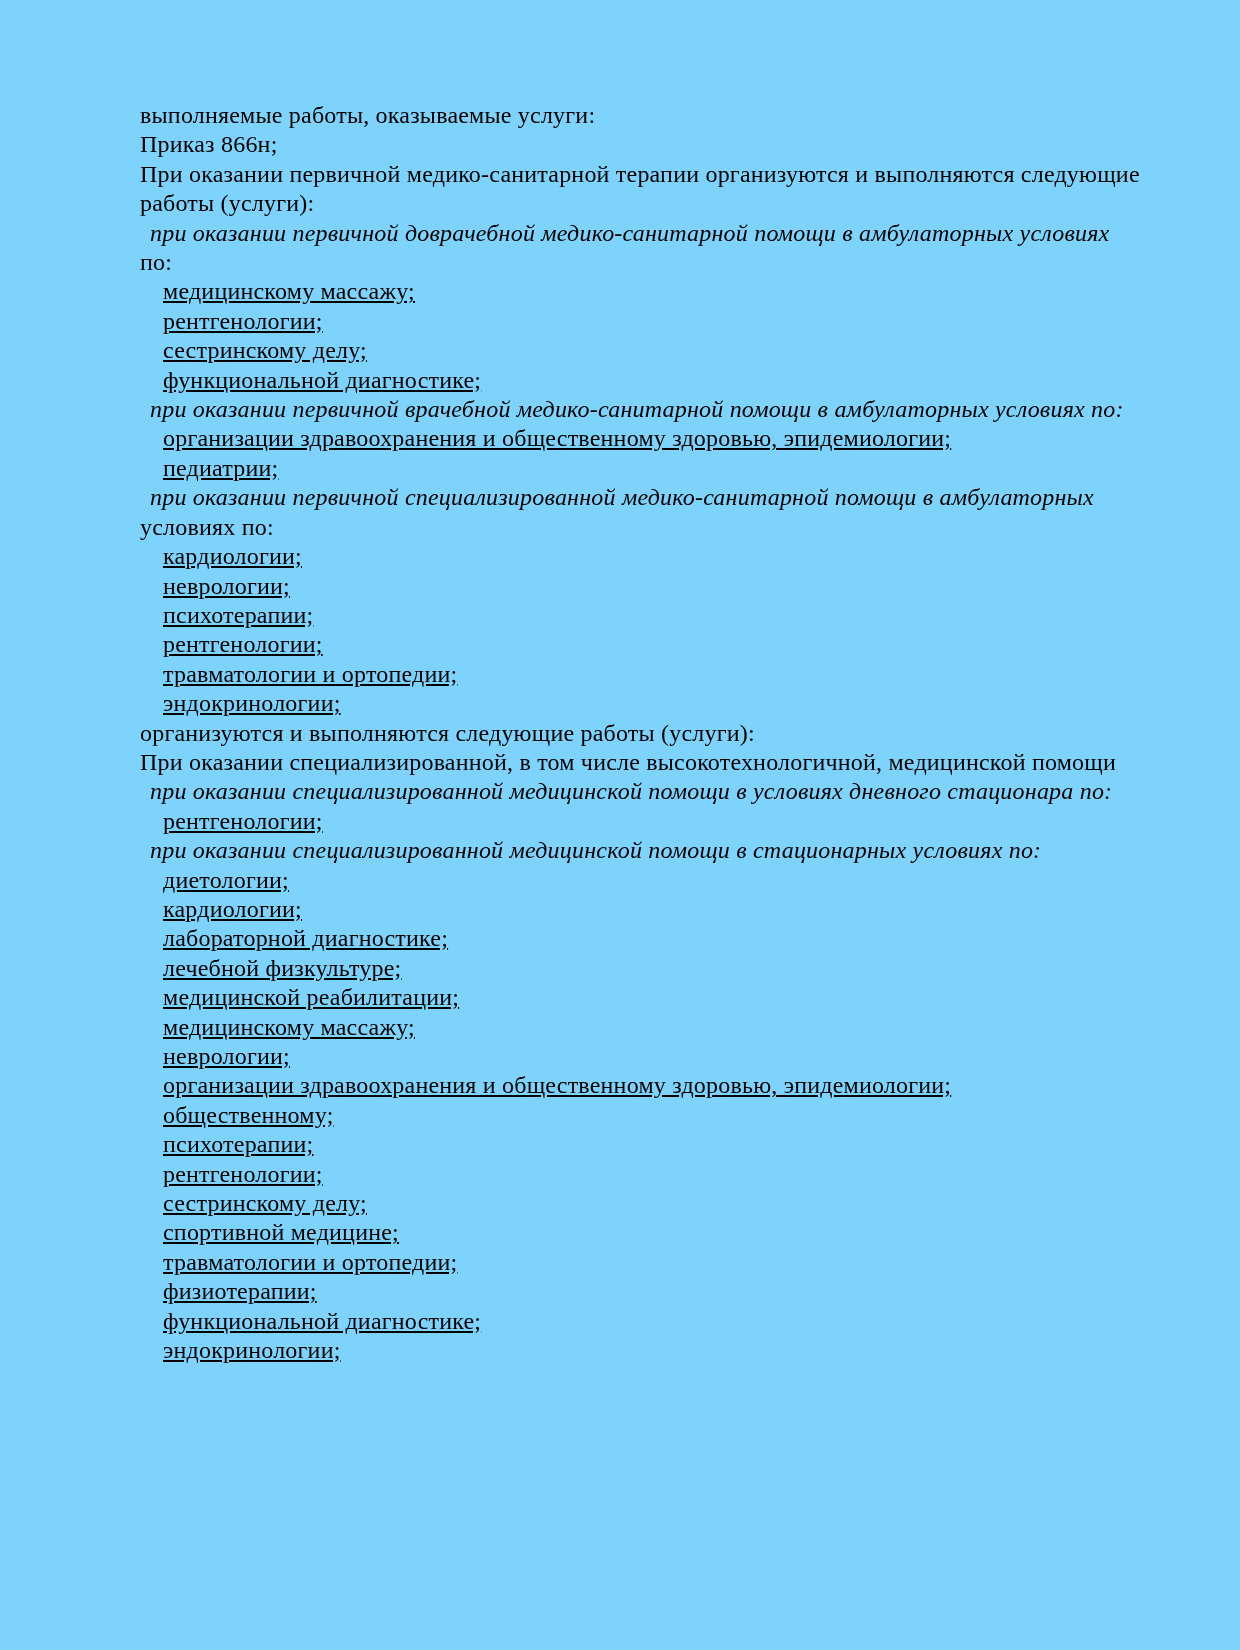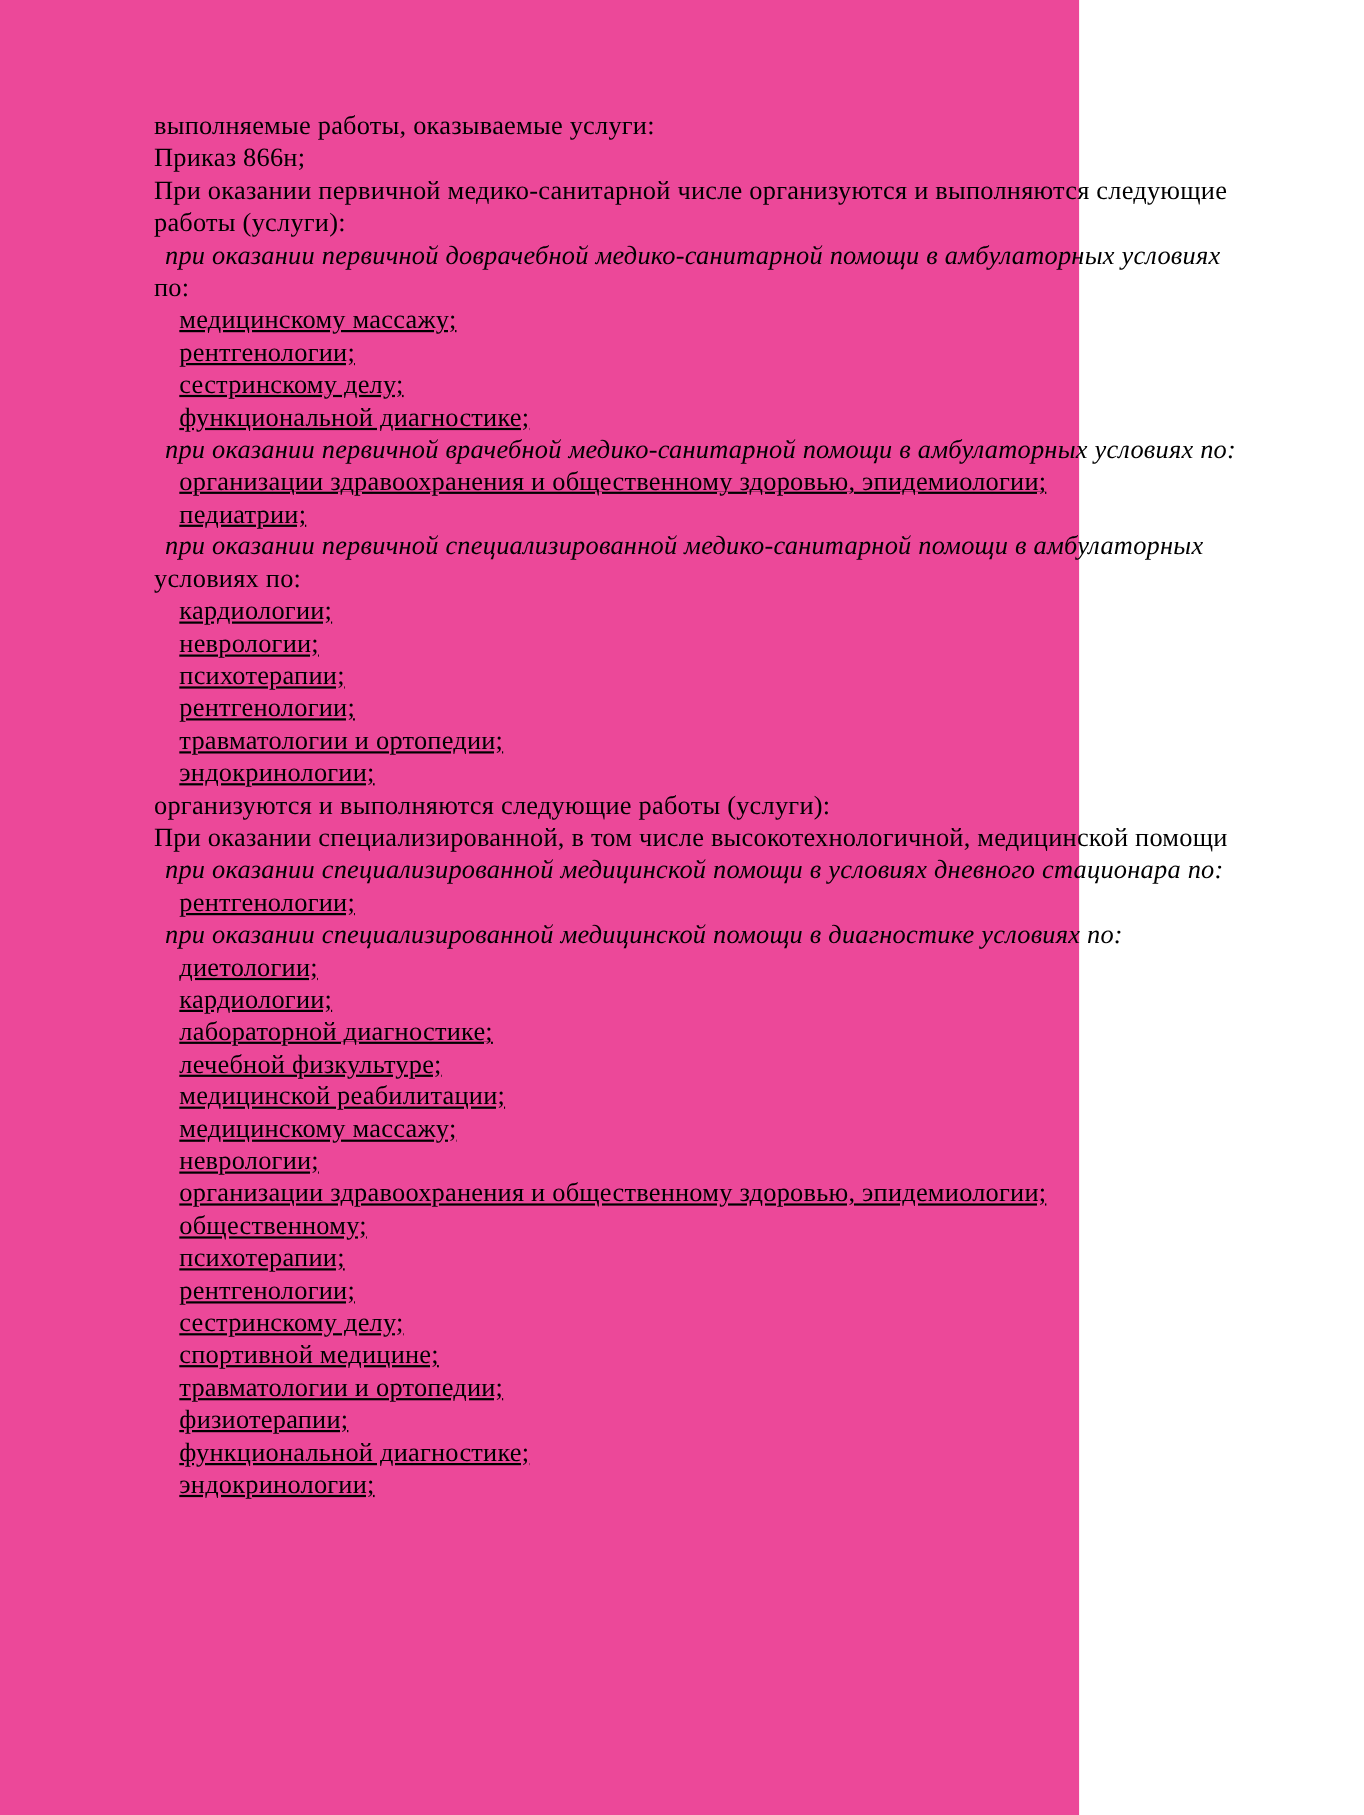--- a/index.html
+++ b/index.html
@@ -7,23 +7,23 @@
     padding: 0;
     background: #ffffff;
   }
   body {
     width: 1240px;
     height: 1650px;
     overflow: hidden;
   }
   .doc-page {
     box-sizing: border-box;
-    width: 981px;
+    width: 1240px;
     height: 1650px;
-    background: #ec4899;
+    background: #7dd3fc;
     padding: 101px 80px 0 140px;
     font-family: "Liberation Serif", "DejaVu Serif", serif;
     font-size: 24px;
     line-height: 29.4px;
     color: #000000;
   }
   .doc-line {
     white-space: pre;
     letter-spacing: 0.2px;
   }
@@ -31,21 +31,21 @@
   .indent-1 { padding-left: 10px; font-style: italic; }
   .indent-2 { padding-left: 23px; text-decoration: underline; }
 </style>
 </head>
 <body>
 
 <div class="doc-page">
   <div>
       <div class="doc-line indent-0">выполняемые работы, оказываемые услуги:</div>
       <div class="doc-line indent-0">Приказ 866н;</div>
-      <div class="doc-line indent-0">При оказании первичной медико-санитарной числе организуются и выполняются следующие</div>
+      <div class="doc-line indent-0">При оказании первичной медико-санитарной терапии организуются и выполняются следующие</div>
       <div class="doc-line indent-0">работы (услуги):</div>
       <div class="doc-line indent-1">при оказании первичной доврачебной медико-санитарной помощи в амбулаторных условиях</div>
       <div class="doc-line indent-0">по:</div>
       <div class="doc-line indent-2">медицинскому массажу;</div>
       <div class="doc-line indent-2">рентгенологии;</div>
       <div class="doc-line indent-2">сестринскому делу;</div>
       <div class="doc-line indent-2">функциональной диагностике;</div>
       <div class="doc-line indent-1">при оказании первичной врачебной медико-санитарной помощи в амбулаторных условиях по:</div>
       <div class="doc-line indent-2">организации здравоохранения и общественному здоровью, эпидемиологии;</div>
       <div class="doc-line indent-2">педиатрии;</div>
@@ -54,21 +54,21 @@
       <div class="doc-line indent-2">кардиологии;</div>
       <div class="doc-line indent-2">неврологии;</div>
       <div class="doc-line indent-2">психотерапии;</div>
       <div class="doc-line indent-2">рентгенологии;</div>
       <div class="doc-line indent-2">травматологии и ортопедии;</div>
       <div class="doc-line indent-2">эндокринологии;</div>
       <div class="doc-line indent-0">организуются и выполняются следующие работы (услуги):</div>
       <div class="doc-line indent-0">При оказании специализированной, в том числе высокотехнологичной, медицинской помощи</div>
       <div class="doc-line indent-1">при оказании специализированной медицинской помощи в условиях дневного стационара по:</div>
       <div class="doc-line indent-2">рентгенологии;</div>
-      <div class="doc-line indent-1">при оказании специализированной медицинской помощи в диагностике условиях по:</div>
+      <div class="doc-line indent-1">при оказании специализированной медицинской помощи в стационарных условиях по:</div>
       <div class="doc-line indent-2">диетологии;</div>
       <div class="doc-line indent-2">кардиологии;</div>
       <div class="doc-line indent-2">лабораторной диагностике;</div>
       <div class="doc-line indent-2">лечебной физкультуре;</div>
       <div class="doc-line indent-2">медицинской реабилитации;</div>
       <div class="doc-line indent-2">медицинскому массажу;</div>
       <div class="doc-line indent-2">неврологии;</div>
       <div class="doc-line indent-2">организации здравоохранения и общественному здоровью, эпидемиологии;</div>
       <div class="doc-line indent-2">общественному;</div>
       <div class="doc-line indent-2">психотерапии;</div>

